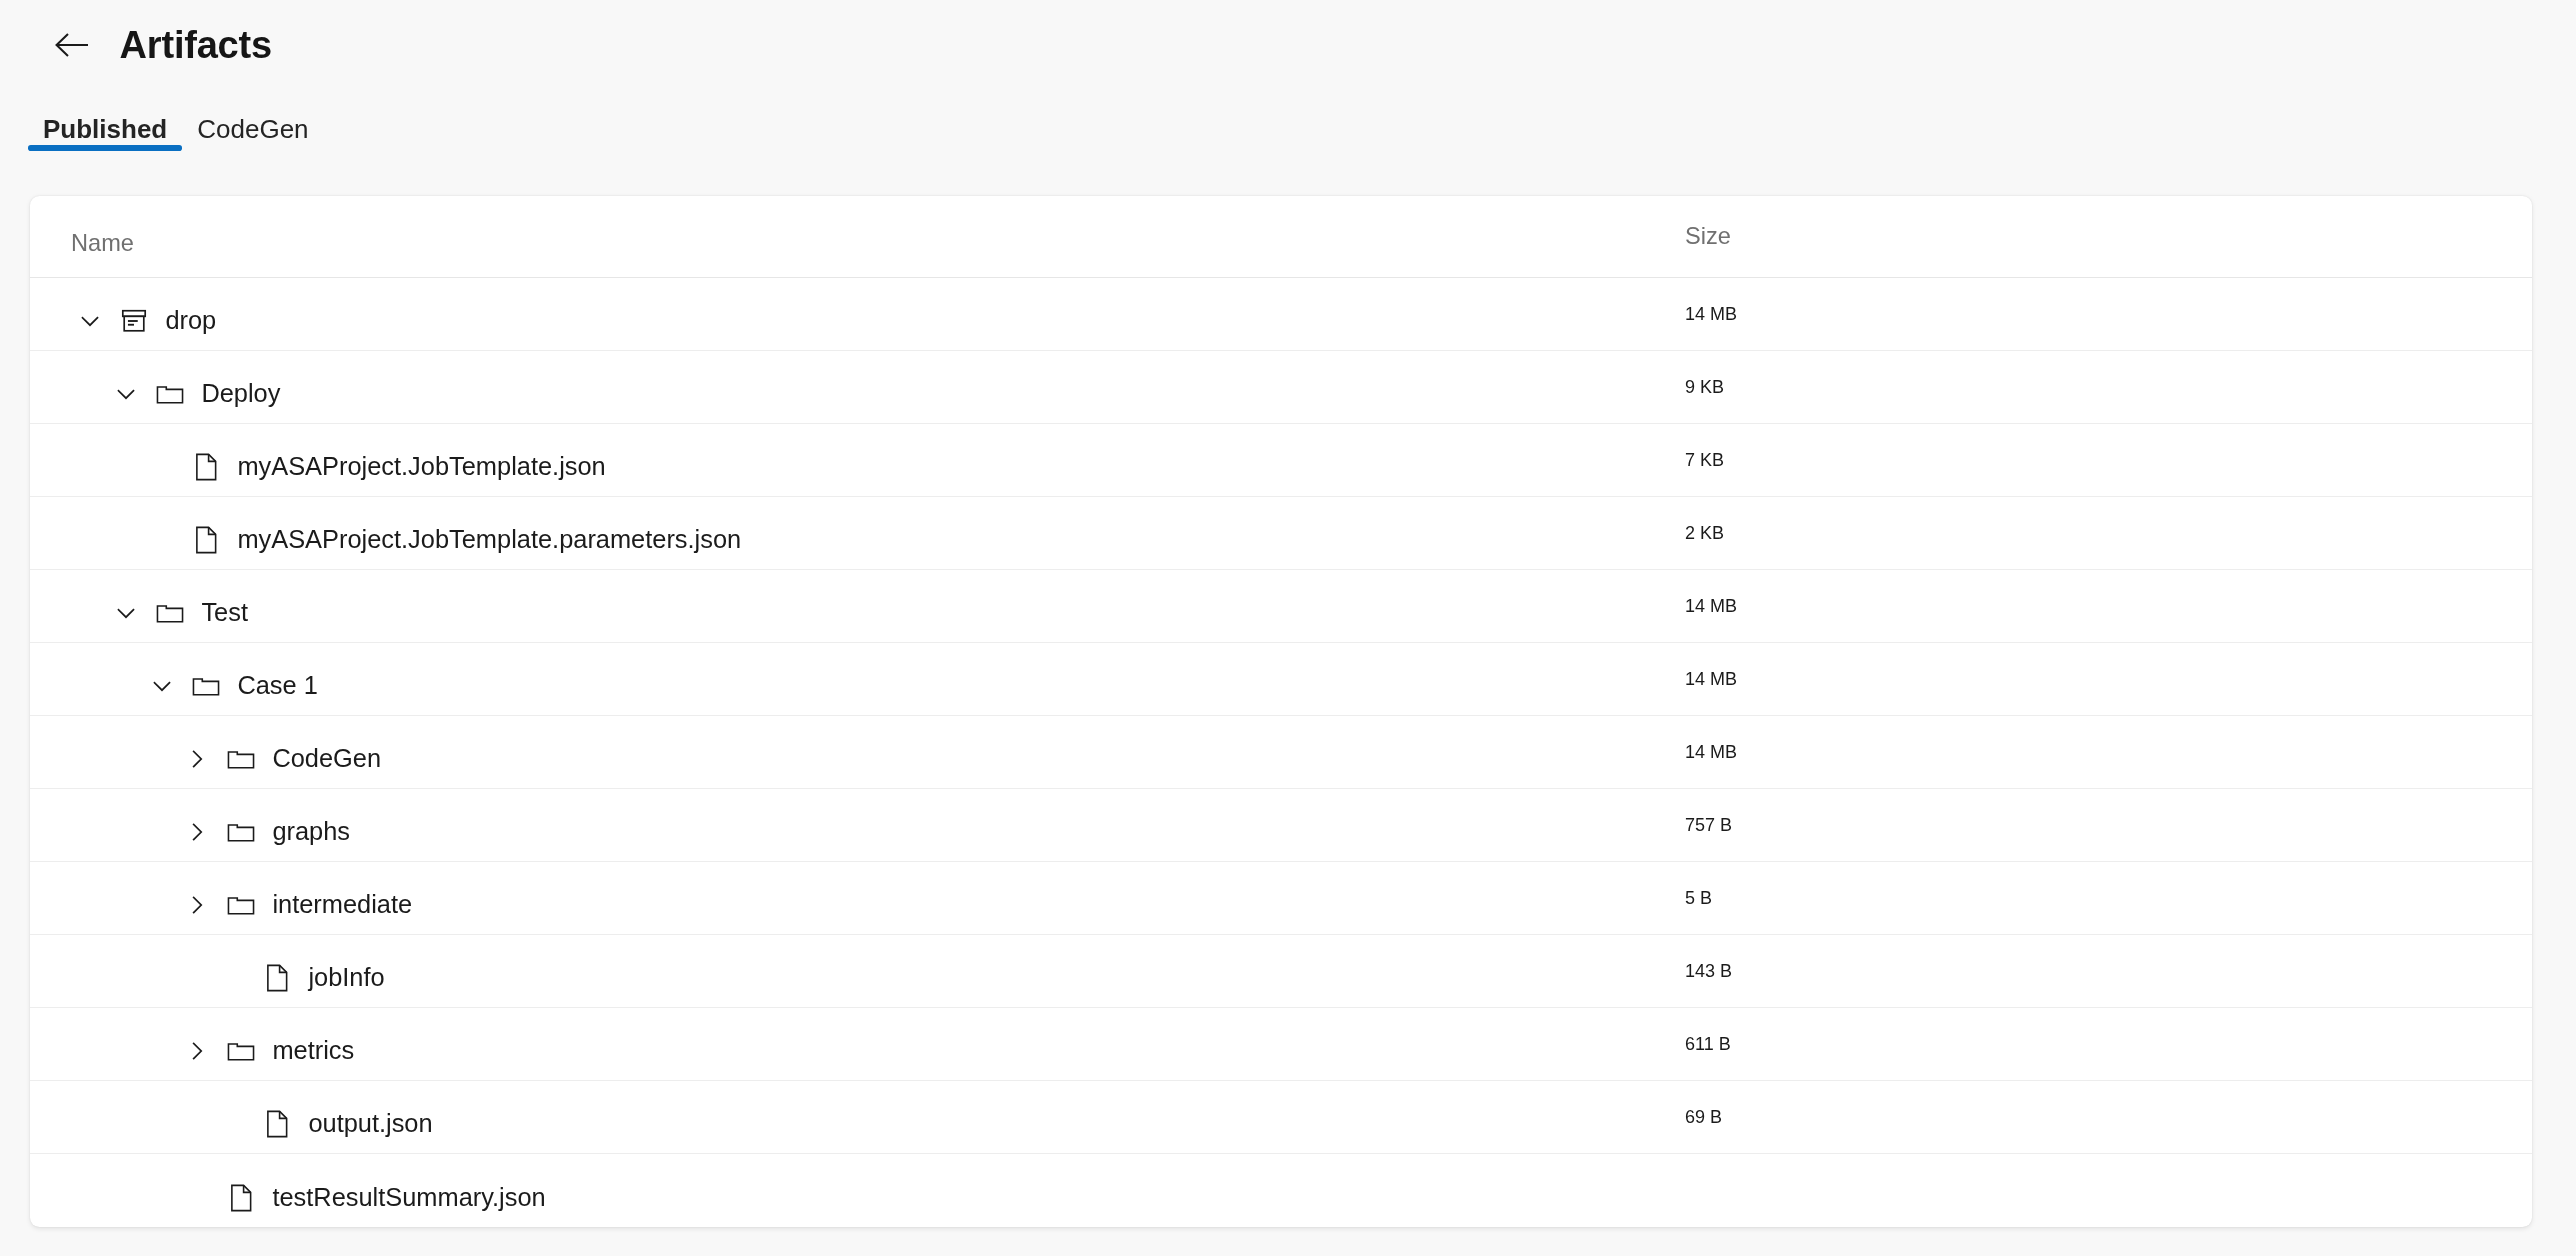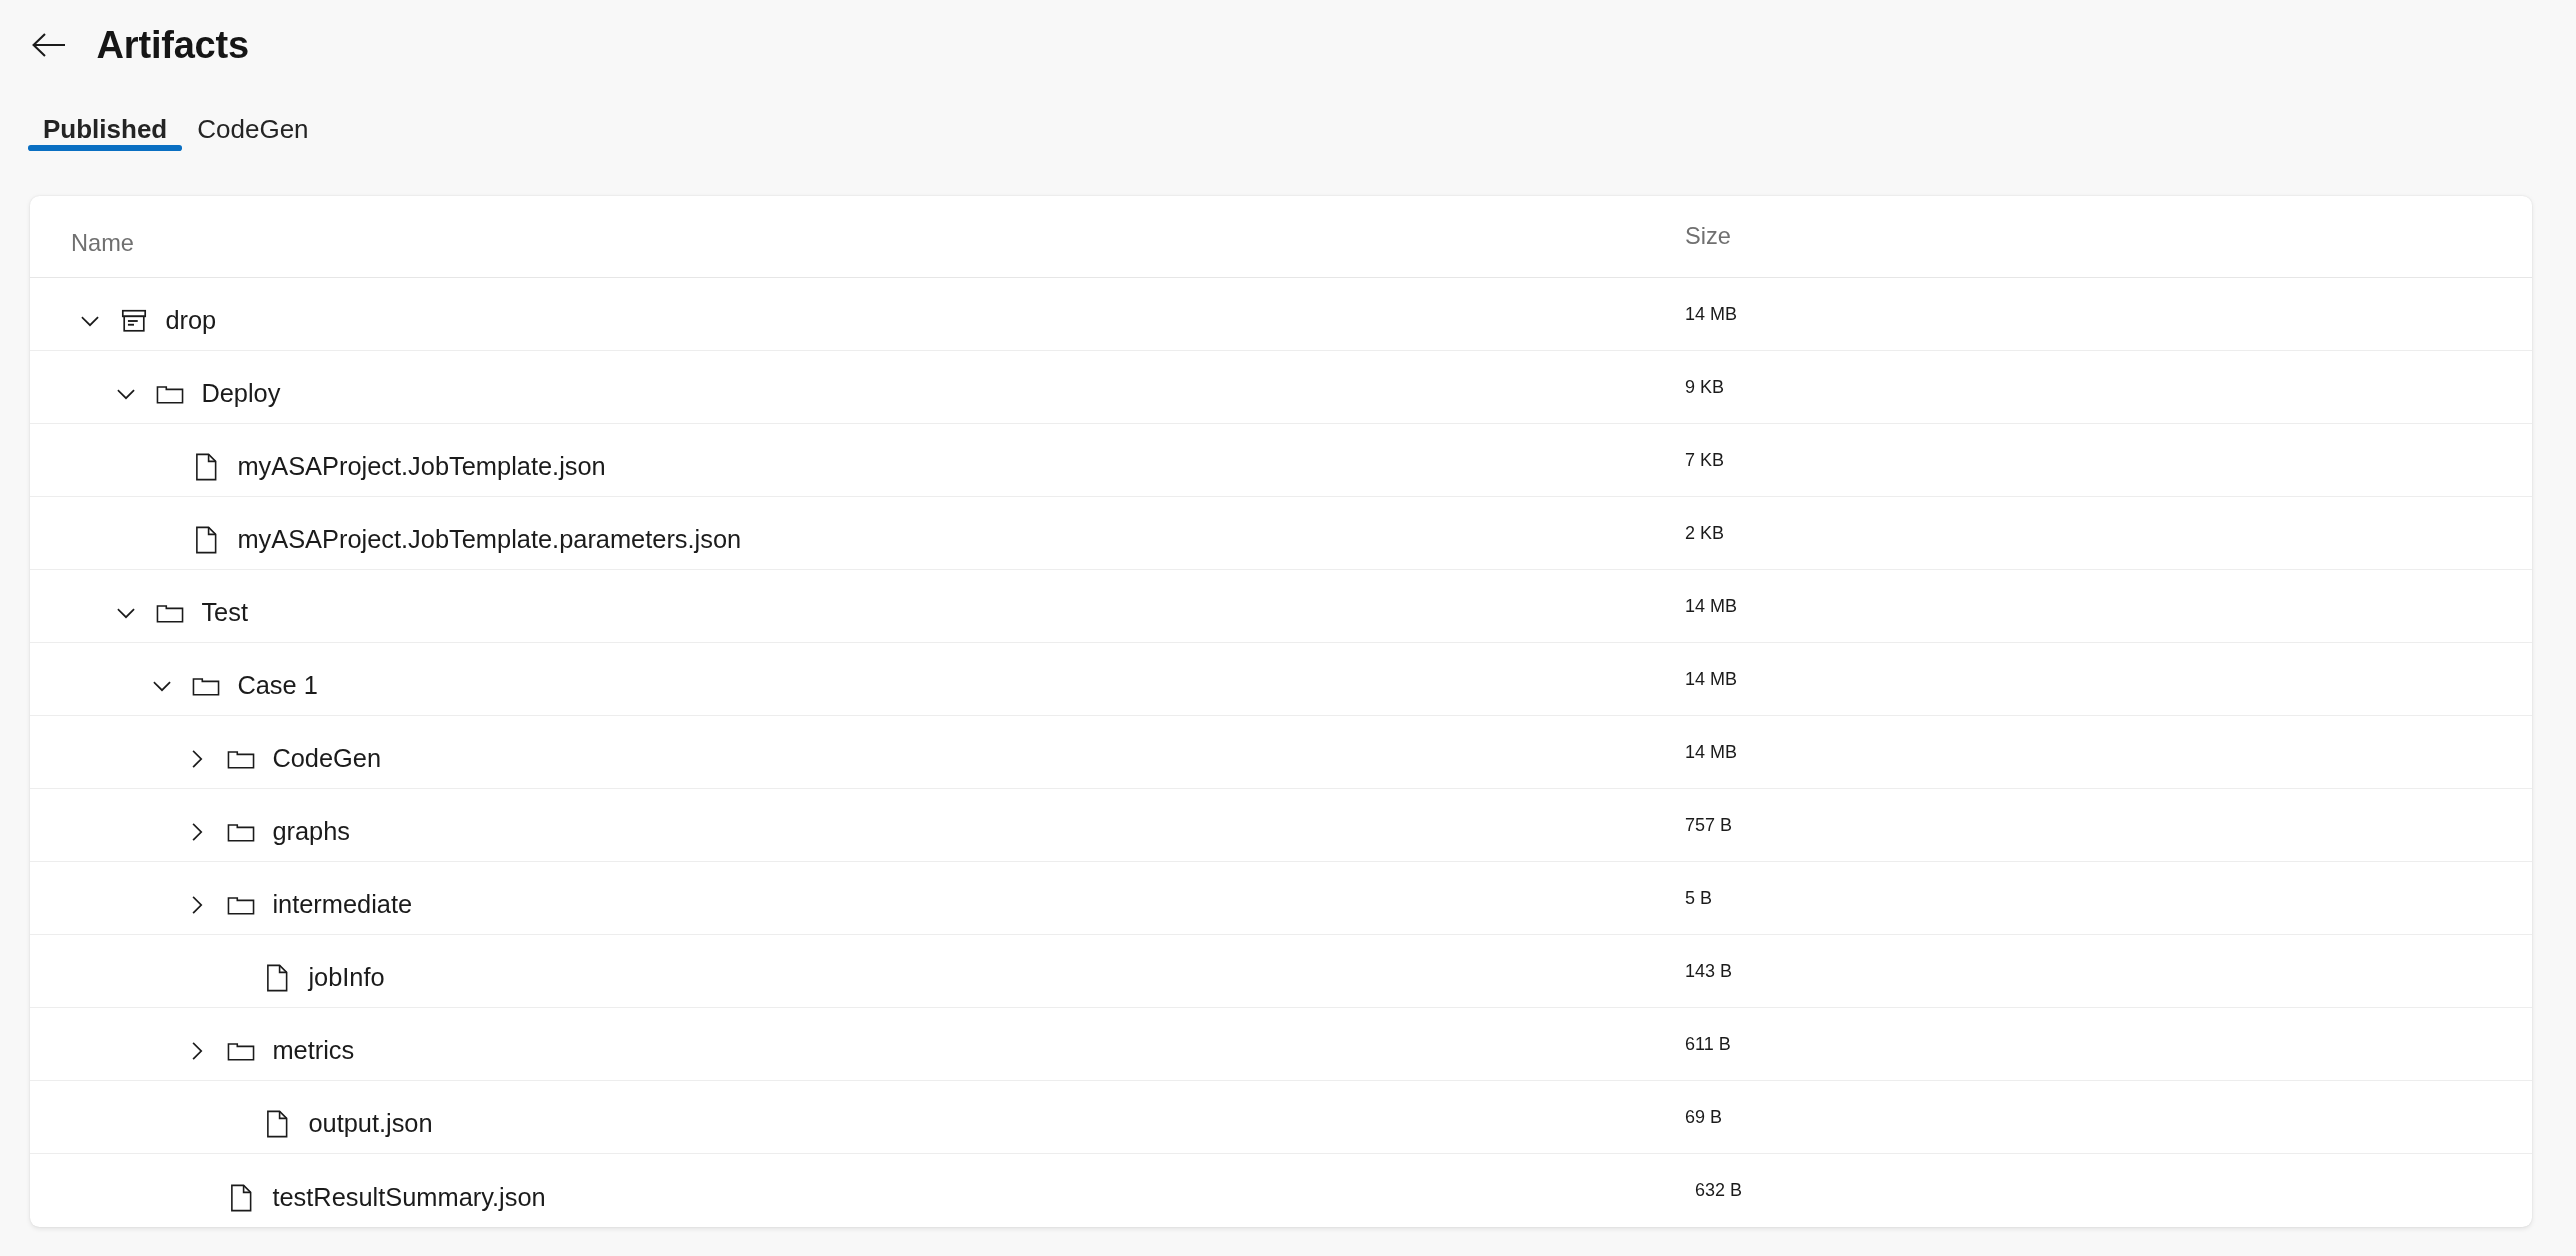--- a/index.html
+++ b/index.html
@@ -20,21 +20,21 @@
   }
 
   
   .header {
     position: absolute;
     left: 0; top: 0;
     width: 100%;
     height: 90px;
     display: flex;
     align-items: center;
-    padding-left: 21px;
+    padding-left: 44px;
   }
   .back-btn {
     width: 53px; height: 53px;
     display: flex; align-items: center; justify-content: center;
     cursor: pointer;
     background: transparent; border: none;
     padding: 0;
     flex: none;
   }
   .back-btn svg { display: block; }
@@ -438,19 +438,18 @@
             <span class="row-icon">
               <span>
                 <svg width="24.5" height="30" viewBox="0 0 26 32" fill="none">
                   <path d="M3 2.5 H15.5 L23 10 V29.5 H3 Z" stroke="#1b1b1b" stroke-width="1.7" fill="#ffffff" stroke-linejoin="miter"></path>
                   <path d="M15.5 2.5 V10 H23" stroke="#1b1b1b" stroke-width="1.7" fill="none"></path>
                 </svg>
               </span>
             </span>
             <span class="row-label">testResultSummary.json</span>
           </div>
-          <div class="col-size">632 B</div>
         </div>
       </div>
   </div>
 
 </div>
 
 
 </body></html>

